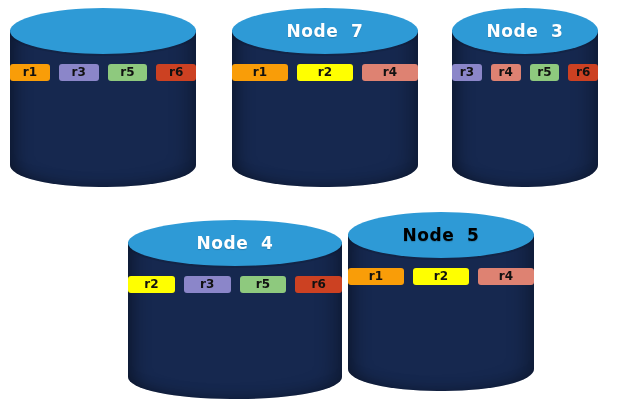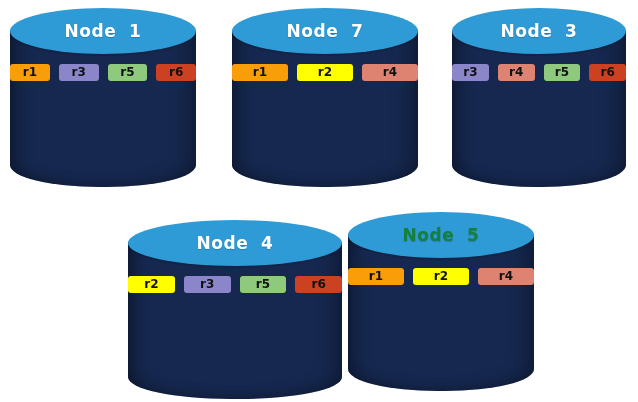--- a/index.html
+++ b/index.html
@@ -83,33 +83,32 @@
     font-size: 12px;
     font-weight: bold;
     color: #111111;
     line-height: 17px;
     box-sizing: border-box;
   }
 
   
   #node-1 { left: 10px;  top: 8px;   width: 186px; height: 179px; }
   #node-2 { left: 232px; top: 8px;   width: 186px; height: 179px; }
-  #node-3 { left: 452px; top: 8px;   width: 146px; height: 179px; padding-left: 28px; }
+  #node-3 { left: 452px; top: 8px;   width: 146px; height: 179px; }
   #node-4 { left: 128px; top: 220px; width: 214px; height: 179px; }
   #node-5 { left: 348px; top: 212px; width: 186px; height: 179px; }
 </style>
 </head>
 <body style="background: rgb(255, 255, 255);">
 
 <div id="diagram">
 
   <div class="node" id="node-1">
     <div class="cyl-body" style="background-color: rgb(22, 40, 79);"></div>
     <div class="cyl-top" style="background: rgb(46, 154, 214);"></div>
-    <div class="node-label" style="color: rgb(255, 255, 255);">Node  1</div>
     <div class="shards">
       <div class="shard" style="background-color: rgb(249, 157, 8); color: rgb(17, 17, 17);">r1</div>
       <div class="shard" style="background-color: rgb(139, 134, 201); color: rgb(17, 17, 17);">r3</div>
       <div class="shard" style="background-color: rgb(142, 201, 126); color: rgb(17, 17, 17);">r5</div>
       <div class="shard" style="background-color: rgb(204, 65, 34); color: rgb(17, 17, 17);">r6</div>
     </div>
   </div>
 
   <div class="node" id="node-2">
     <div class="cyl-body" style="background-color: rgb(22, 40, 79);"></div>
@@ -142,21 +141,21 @@
       <div class="shard" style="background-color: rgb(255, 255, 0); color: rgb(17, 17, 17);">r2</div>
       <div class="shard" style="background-color: rgb(139, 134, 201); color: rgb(17, 17, 17);">r3</div>
       <div class="shard" style="background-color: rgb(142, 201, 126); color: rgb(17, 17, 17);">r5</div>
       <div class="shard" style="background-color: rgb(204, 65, 34); color: rgb(17, 17, 17);">r6</div>
     </div>
   </div>
 
   <div class="node" id="node-5">
     <div class="cyl-body" style="background-color: rgb(22, 40, 79);"></div>
     <div class="cyl-top" style="background: rgb(46, 154, 214);"></div>
-    <div class="node-label" style="color: #15803d;">Node  5</div>
+    <div class="node-label" style="color: #000000;">Node  5</div>
     <div class="shards">
       <div class="shard" style="background-color: rgb(249, 157, 8); color: rgb(17, 17, 17);">r1</div>
       <div class="shard" style="background-color: rgb(255, 255, 0); color: rgb(17, 17, 17);">r2</div>
       <div class="shard" style="background-color: rgb(222, 130, 114); color: rgb(17, 17, 17);">r4</div>
     </div>
   </div>
 
 </div>
 
 </body></html>

